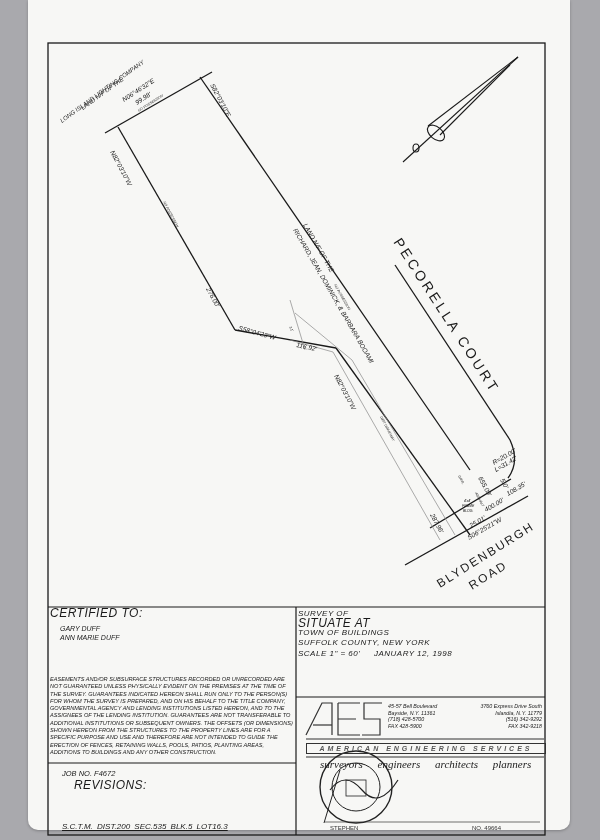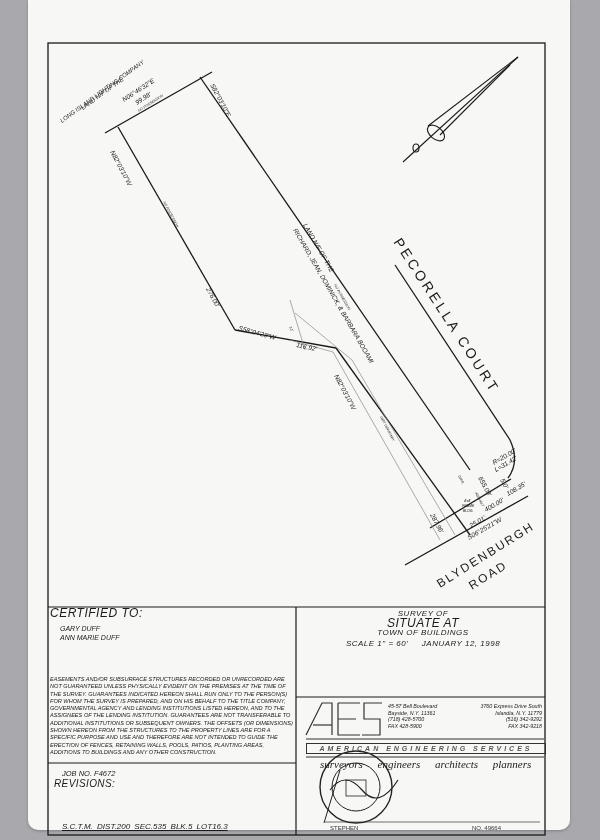--- a/index.html
+++ b/index.html
@@ -6,23 +6,23 @@
   body{width:600px;height:840px;background:#a9a9ad;position:relative;overflow:hidden;font-family:"Liberation Sans",sans-serif;}
   .sheet{position:absolute;left:28px;top:0;width:542px;height:830px;background:#f7f7f5;border-radius:0 0 10px 10px;box-shadow:0 1px 3px rgba(0,0,0,.25);}
   svg{position:absolute;left:0;top:0;}
   .t{font-family:"Liberation Sans",sans-serif;fill:#1a1a1a;font-style:italic;}
   .tn{font-family:"Liberation Sans",sans-serif;fill:#1a1a1a;}
   .cert{position:absolute;left:50px;top:606px;width:264px;font-style:italic;color:#1a1a1a;}
   .cert h3{margin:0;font-size:12px;font-weight:normal;letter-spacing:.5px;}
   .cert .names{margin:4px 0 0 10px;font-size:7px;line-height:9px;}
   .notes{position:absolute;left:50px;top:676px;width:244px;font-size:5.6px;line-height:7.3px;font-style:italic;color:#1a1a1a;}
   .jobno{position:absolute;left:62px;top:769px;font-size:7.5px;font-style:italic;color:#1a1a1a;}
-  .revisions{position:absolute;left:54px;top:778px;font-size:10px;font-style:italic;color:#1a1a1a;letter-spacing:.4px;}
+  .revisions{position:absolute;left:74px;top:778px;font-size:12px;font-style:italic;color:#1a1a1a;letter-spacing:.4px;}
   .sctm{position:absolute;left:62px;top:822px;font-size:8px;font-style:italic;color:#1a1a1a;word-spacing:2px;text-decoration:underline;}
-  .title-block{position:absolute;left:298px;top:609px;width:250px;text-align:center;font-style:italic;color:#1a1a1a;}
+  .title-block{position:absolute;left:298px;top:609px;width:250px;font-style:italic;color:#1a1a1a;}
   .title-block .l1{font-size:8px;letter-spacing:.5px;}
   .title-block .l2{font-size:14px;letter-spacing:1px;line-height:14px;}
   .title-block .l3{font-size:12px;letter-spacing:.5px;line-height:10px;}
   .title-block .l4{font-size:8px;letter-spacing:.5px;line-height:10px;}
   .addr{position:absolute;font-size:5.3px;line-height:6.5px;font-style:italic;color:#222;}
   .aes-bar{position:absolute;left:306px;top:743px;width:238px;height:9px;border:1px solid #333;font-size:7px;letter-spacing:3px;text-align:center;line-height:9px;color:#555;font-weight:bold;font-style:italic;}
   .tagline{position:absolute;left:320px;top:758px;width:240px;font-family:"Liberation Serif",serif;font-style:italic;font-size:11px;color:#1a1a1a;word-spacing:12px;}
   .surveyor{position:absolute;left:330px;top:825px;font-size:6px;color:#333;}
   .surveyor-no{position:absolute;left:472px;top:825px;font-size:6px;color:#333;}
 </style>
@@ -133,20 +133,21 @@
 <div class="notes">EASEMENTS AND/OR SUBSURFACE STRUCTURES RECORDED OR UNRECORDED ARE NOT GUARANTEED UNLESS PHYSICALLY EVIDENT ON THE PREMISES AT THE TIME OF THE SURVEY. GUARANTEES INDICATED HEREON SHALL RUN ONLY TO THE PERSON(S) FOR WHOM THE SURVEY IS PREPARED, AND ON HIS BEHALF TO THE TITLE COMPANY, GOVERNMENTAL AGENCY AND LENDING INSTITUTIONS LISTED HEREON, AND TO THE ASSIGNEES OF THE LENDING INSTITUTION. GUARANTEES ARE NOT TRANSFERABLE TO ADDITIONAL INSTITUTIONS OR SUBSEQUENT OWNERS. THE OFFSETS (OR DIMENSIONS) SHOWN HEREON FROM THE STRUCTURES TO THE PROPERTY LINES ARE FOR A SPECIFIC PURPOSE AND USE AND THEREFORE ARE NOT INTENDED TO GUIDE THE ERECTION OF FENCES, RETAINING WALLS, POOLS, PATIOS, PLANTING AREAS, ADDITIONS TO BUILDINGS AND ANY OTHER CONSTRUCTION.</div>
 
 <div class="jobno">JOB NO. F4672</div>
 <div class="revisions">REVISIONS:</div>
 <div class="sctm">S.C.T.M. DIST.200   SEC.535  BLK.5      LOT16.3</div>
 
 <div class="title-block">
   <div class="l1">SURVEY OF</div>
   <div class="l3">SITUATE AT</div>
   <div class="l4">TOWN OF BUILDINGS</div>
+  <div class="l4">SUFFOLK COUNTY, NEW YORK</div>
   <div class="l4" style="margin-top:1px;">
     <span>SCALE 1" = 60'</span>&nbsp;&nbsp;&nbsp;&nbsp;
     <span>JANUARY 12, 1998</span>
   </div>
 </div>
 
 <div class="addr" style="left:388px;top:703px;">
   <div>45-57 Bell Boulevard</div>
   <div>Bayside, N.Y. 11361</div>
   <div>(718) 428-5700</div>

